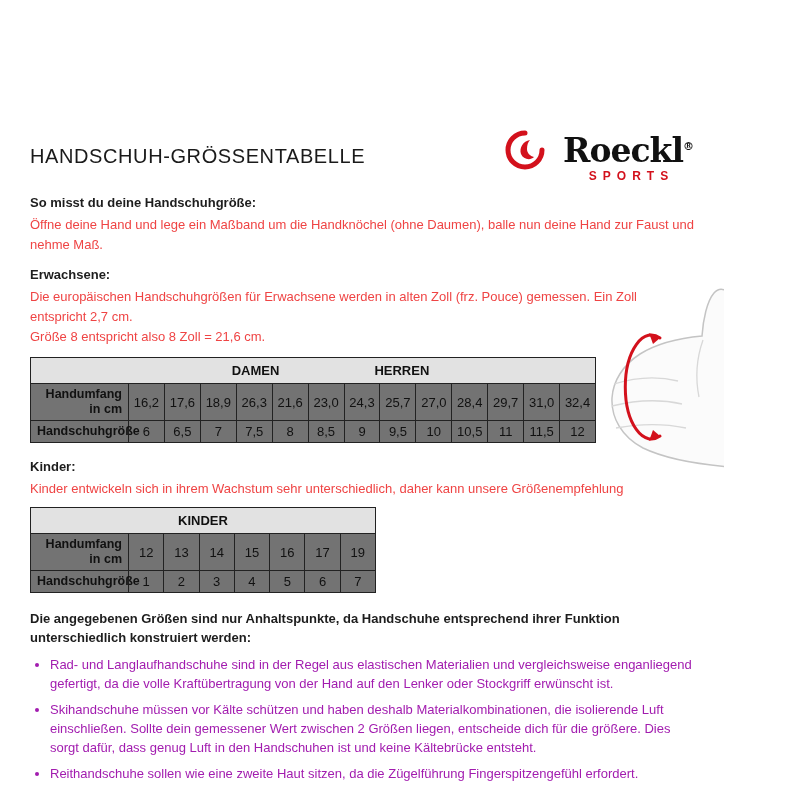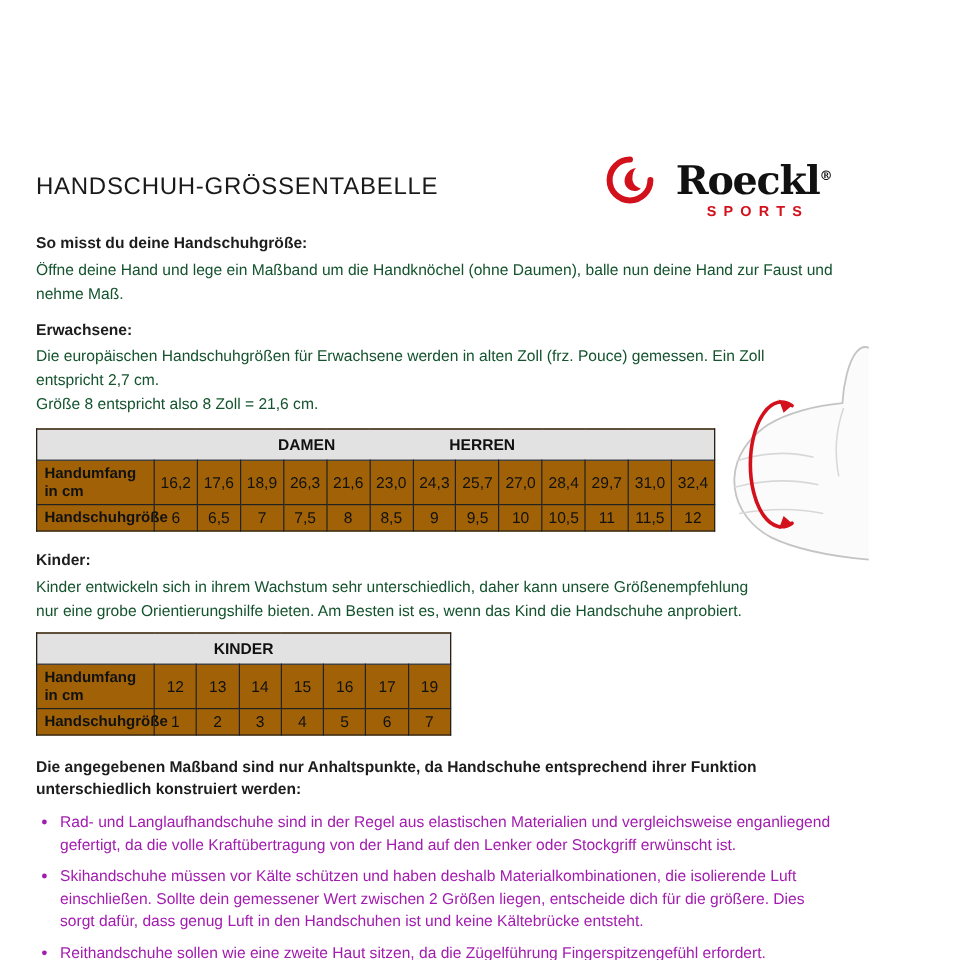--- a/index.html
+++ b/index.html
@@ -47,27 +47,27 @@
   .sports {
     color: #d3111c;
     font-weight: bold;
     font-size: 12px;
     letter-spacing: 6px;
     padding-left: 6px;
     margin-top: 1px;
   }
   
   .sec-heading { font-size: 13px; font-weight: bold; margin: 10px 0 3px 0; line-height: 19px; }
-  .body-line { font-size: 13px; line-height: 20px; color: #14532d; }
-  
-  table { border-collapse: collapse; table-layout: fixed; background: #a16207; padding-left: 30px; }
+  .body-line { font-size: 13px; line-height: 20px; color: #ef4444; }
+  
+  table { border-collapse: collapse; table-layout: fixed; background: #737373; padding-left: 30px; }
   .adult-table { width: 566px; margin: 10px 0 14px 0; }
   .kids-table  { width: 346px; margin: 8px 0 16px 0; }
   td { border: 1px solid #222; text-align: center; font-size: 13px; padding: 3px 2px; color: #111; }
-  td.lbl { text-align: left; font-weight: bold; padding: 3px 6px; font-size: 12.5px; line-height: 15px; }
+  td.lbl { text-align: right; font-weight: bold; padding: 3px 6px; font-size: 12.5px; line-height: 15px; }
   tr.group-row td { background: #e2e2e2; padding: 0; }
   .adult-head {
     display: flex; justify-content: center; gap: 95px;
     padding: 5px 0 5px 35px; font-weight: bold; font-size: 13px;
   }
   .kids-head { display: flex; padding: 5px 0; font-weight: bold; font-size: 13px; flex-direction: column; }
   .kids-head .spacer { width: 98px; }
   .kids-head .txt { flex: 1; text-align: center; }
   col.label-col { width: 98px; }
   
@@ -150,21 +150,20 @@
         <td>10,5</td>
         <td>11</td>
         <td>11,5</td>
         <td>12</td>
       </tr>
     </tbody>
       </table>
 
     <div class="sec-heading">Kinder:</div>
     <div class="body-line">Kinder entwickeln sich in ihrem Wachstum sehr unterschiedlich, daher kann unsere Größenempfehlung</div>
-    <div class="body-line">nur eine grobe Orientierungshilfe bieten. Am Besten ist es, wenn das Kind die Handschuhe anprobiert.</div>
 
     <table class="kids-table">
       <colgroup>
         <col class="label-col">
         <col span="7">
       </colgroup>
       <tbody>
           <tr class="group-row">
         <td colspan="8">
           <div class="kids-head">
@@ -189,21 +188,21 @@
         <td>2</td>
         <td>3</td>
         <td>4</td>
         <td>5</td>
         <td>6</td>
         <td>7</td>
       </tr>
     </tbody>
       </table>
 
-    <div class="notes-heading">Die angegebenen Maßband sind nur Anhaltspunkte, da Handschuhe entsprechend ihrer Funktion unterschiedlich konstruiert werden:</div>
+    <div class="notes-heading">Die angegebenen Größen sind nur Anhaltspunkte, da Handschuhe entsprechend ihrer Funktion unterschiedlich konstruiert werden:</div>
     <ul class="notes-list">
       <li>Rad- und Langlaufhandschuhe sind in der Regel aus elastischen Materialien und vergleichsweise enganliegend gefertigt, da die volle Kraftübertragung von der Hand auf den Lenker oder Stockgriff erwünscht ist.</li>
       <li>Skihandschuhe müssen vor Kälte schützen und haben deshalb Materialkombinationen, die isolierende Luft einschließen. Sollte dein gemessener Wert zwischen 2 Größen liegen, entscheide dich für die größere. Dies sorgt dafür, dass genug Luft in den Handschuhen ist und keine Kältebrücke entsteht.</li>
       <li>Reithandschuhe sollen wie eine zweite Haut sitzen, da die Zügelführung Fingerspitzengefühl erfordert.</li>
     </ul>
   </div>
 
   <div class="glove-wrap">
     <svg width="180" height="208" viewBox="0 0 180 208">
 

